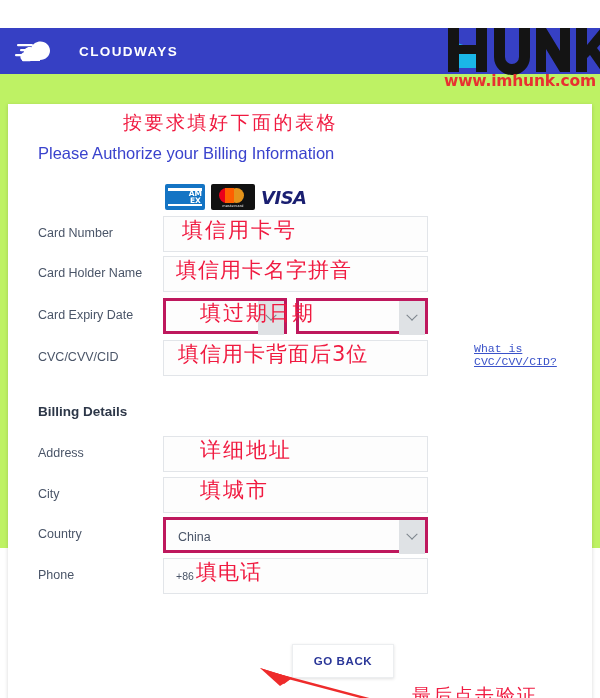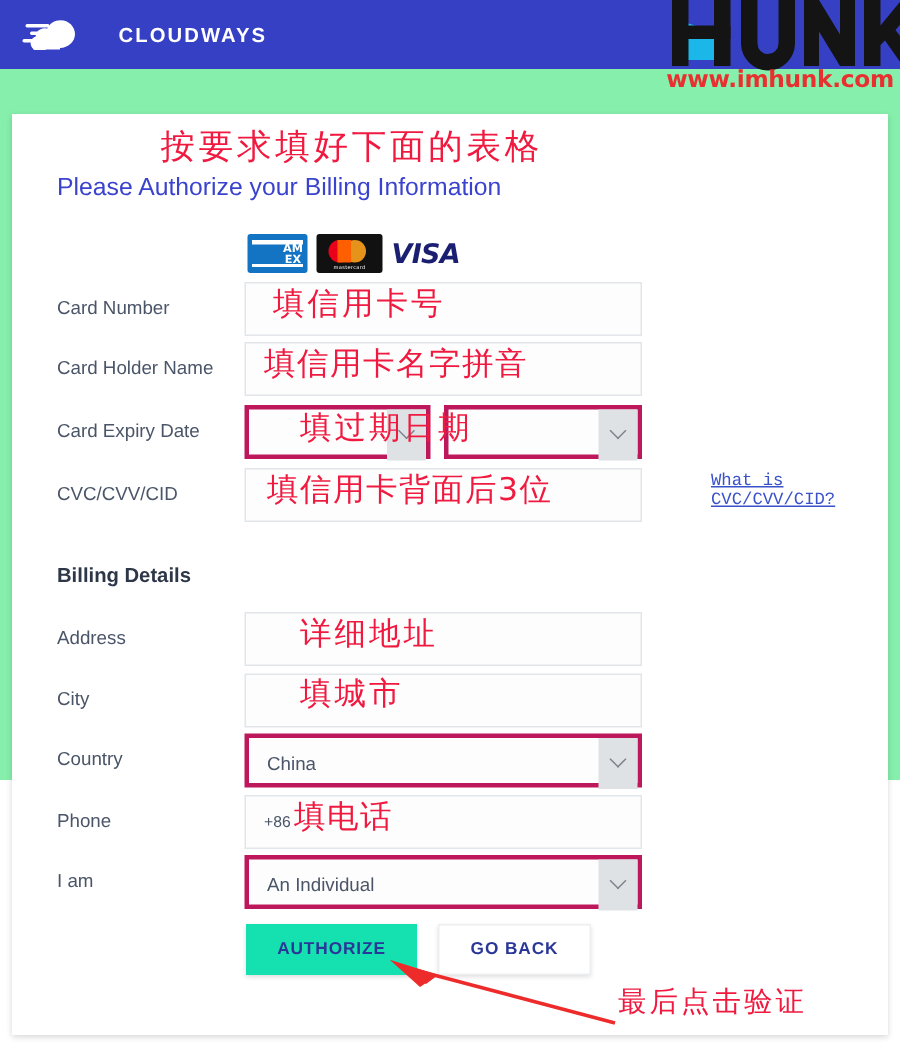--- a/index.html
+++ b/index.html
@@ -3,21 +3,21 @@
 <meta charset="utf-8">
 <style>
   * { box-sizing: border-box; }
   html, body {
     margin: 0; padding: 0;
     width: 600px; height: 698px;
     background: #ffffff;
     font-family: "Liberation Sans", "DejaVu Sans", sans-serif;
     overflow: hidden;
   }
-  #root { position: relative; width: 600px; height: 520px; background: #86efac; }
+  #root { position: relative; width: 600px; height: 520px; background: #bef264; margin-top: 28px; }
 
   
   .topbar {
     position: absolute; left: 0; top: 0; width: 600px; height: 46px;
     background: #3640c4;
     display: flex; align-items: center;
   }
   .cw-logo { display: flex; align-items: center; margin-left: 14px; }
   .cw-cloud { position: relative; width: 56px; height: 30px; }
   .cw-cloud svg { display: block; }
@@ -49,21 +49,21 @@
   }
 
   .cn-note {
     position: absolute;
     color: #f01a40;
     font-family: "DejaVu Sans", "Liberation Sans", sans-serif;
     white-space: nowrap;
     pointer-events: none;
   }
   .cn-title {
-    left: 107px; top: 82px; font-size: 23px; letter-spacing: 2.5px; font-family: Liberation Mono, monospace;
+    left: 123px; top: 82px; font-size: 19px; letter-spacing: 2.5px; font-family: Liberation Mono, monospace;
   }
 
   .page-title {
     position: absolute; left: 38px; top: 116px;
     color: #3a43cd; font-size: 16.5px; font-weight: normal;
   }
 
   
   .brands { position: absolute; left: 165px; top: 156px; display: flex; align-items: center; gap: 6px; }
   .brand-amex {
@@ -285,29 +285,21 @@
       <span class="caret"></span>
     </span>
   </div>
 
   <div class="frow" style="top:530px">
     <span class="flabel">Phone</span>
     <span class="finput" style="font-size:10.5px">+86</span>
   </div>
   <div class="cn-note note-phone">填电话</div>
 
-  <div class="frow" style="top:570px">
-    <span class="flabel">I am</span>
-    <span class="fselect" style="left:125px;width:265px">
-      <span>An Individual</span>
-      <span class="caret"></span>
-    </span>
-  </div>
-
-  <div class="btn-authorize">AUTHORIZE</div>
+
   <div class="btn-goback">GO BACK</div>
 
   <div class="arrow">
     <svg width="180" height="48" viewBox="0 0 180 48">
       <path d="M170 46 L34 10" stroke="#ee2b2b" stroke-width="2.4" fill="none"></path>
       <path d="M20 4 L52 14 L40 22 Z" fill="#ee2b2b"></path>
       <path d="M20 4 L44 20 L52 14 Z" fill="#ee2b2b"></path>
     </svg>
   </div>
   <div class="cn-note note-final">最后点击验证</div>

